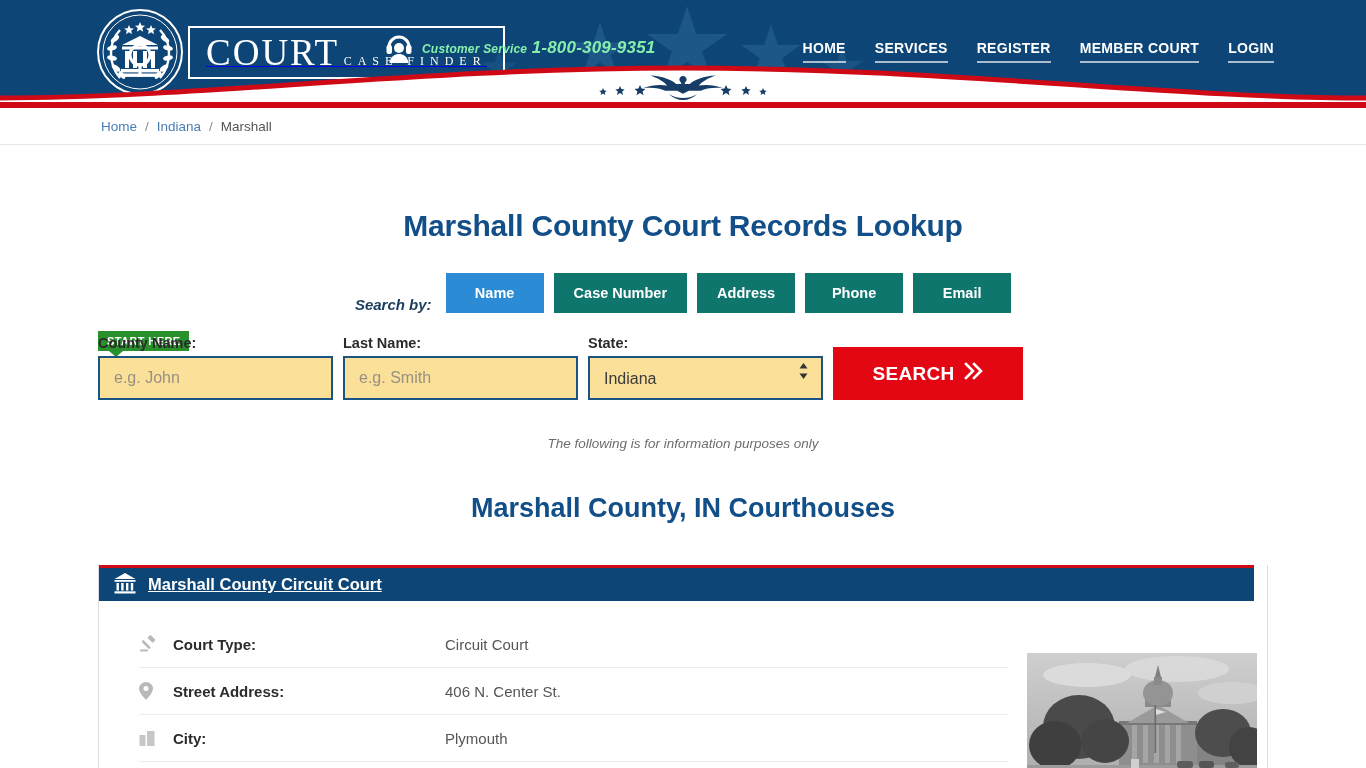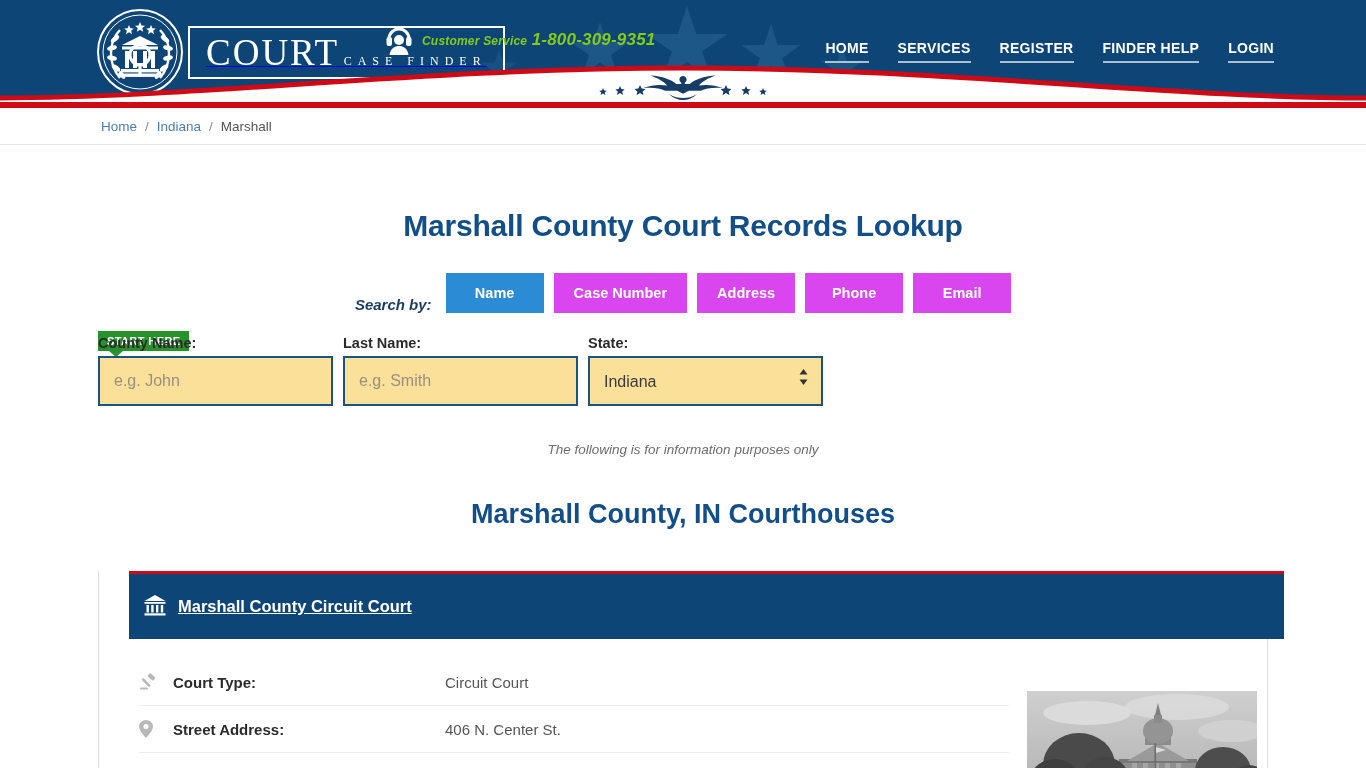--- a/index.html
+++ b/index.html
@@ -53,23 +53,23 @@
   }
   .wordmark .wrule { height: 1px; background: #ffffff; margin: 2px 0 3px 0; }
   .wordmark .w2 {
     font-family: "Liberation Serif", serif;
     font-size: 12px;
     letter-spacing: 6px;
     line-height: 13px;
   }
 
   .cs-block {
-    position: absolute; left: 385px; top: 25px;
+    position: absolute; left: 385px; top: 33px;
     display: flex; align-items: center; gap: 9px;
-    color: #84cc16;
+    color: #86efac;
   }
   .cs-icon { width: 28px; height: 30px; }
   .cs-text .cs-l1 {
     font-size: 12px; font-style: italic; font-weight: bold;
     letter-spacing: .2px; line-height: 14px;
   }
   .cs-text .cs-l2 {
     font-size: 17px; font-style: italic; font-weight: bold;
     letter-spacing: .2px; line-height: 20px; margin-top: 1px;
   }
@@ -125,21 +125,21 @@
     gap: 10px;
   }
   .searchby-label {
     font-size: 15px; font-style: italic; font-weight: bold;
     color: #1a3c5e; margin-right: 4px;
   }
   .tab {
     height: 40px;
     min-width: 98px;
     padding: 0 20px;
-    background: #d946ef;
+    background: #0f766e;
     color: #ffffff;
     font-size: 14.5px; font-weight: bold;
     display: flex; align-items: center; justify-content: center;
     cursor: pointer;
     border: none;
     font-family: "Liberation Sans", sans-serif;
   }
   .tab.active { background: #2b8bd4; }
 
   .form-area { position: relative; margin-top: 18px; padding-left: 98px; }
@@ -160,21 +160,21 @@
   }
 
   .fields { display: flex; align-items: flex-end; gap: 0; margin-top: 22px; }
   .field { position: relative; }
   .field .lbl {
     display: block;
     font-size: 14.5px; font-weight: bold; color: #2b2b2b;
     margin-bottom: 5px;
   }
   .field input, .field select {
-    height: 50px;
+    height: 44px;
     border: 2px solid #1a5482;
     font-size: 16px;
     color: #3b3b3b;
     padding: 0 14px;
     font-family: "Liberation Sans", sans-serif;
     outline: none;
   }
   .field input::placeholder { color: #9b9b9b; }
   .f-first { width: 235px; }
   .f-first input { width: 235px; background: #fae098; }
@@ -219,27 +219,26 @@
   
   .court-card {
     margin: 41px auto 0 auto;
     width: 1170px;
     background: #ffffff;
     border: 1px solid #dddddd;
     border-top: none;
   }
   .court-head {
     width: 1155px;
-    height: 68px;
+    height: 36px;
     background: #0d4577;
     border-top: 3px solid #cf0a16;
     display: flex; align-items: center;
     padding-left: 14px;
     gap: 11px;
-    margin-left: 30px;
   }
   .court-head .court-link {
     color: #ffffff; font-size: 16.5px; font-weight: bold;
     text-decoration: underline; cursor: pointer;
   }
   .court-body { display: flex; padding: 20px 0 0 0; }
   .court-rows { width: 870px; margin-left: 40px; }
   .drow {
     display: flex; align-items: center;
     height: 47px;
@@ -329,21 +328,21 @@
     <span class="cs-text">
       <span class="cs-l1">Customer Service</span>
       <span class="cs-l2">1-800-309-9351</span>
     </span>
   </div>
 
   <nav class="main-nav">
     <a href="#">HOME</a>
     <a href="#">SERVICES</a>
     <a href="#">REGISTER</a>
-    <a href="#">FINDER HELP</a>
+    <a href="#">MEMBER COURT</a>
     <a href="#" class="last">LOGIN</a>
   </nav>
 
   <div class="swoosh">
     <svg width="1366" height="46" viewBox="0 0 1366 46">
       <path d="M0 46 L0 42 C200 42 420 12 683 12 C946 12 1166 42 1366 42 L1366 46 Z" fill="#ffffff"></path>
       <path d="M0 42 C200 42 420 12 683 12 C946 12 1166 42 1366 42" fill="none" stroke="#cf0a16" stroke-width="5"></path>
 
       <g fill="#173d66" transform="translate(683,30)">
         <path d="M0 -10 c2 0 3.6 1.6 3.6 3.6 c0 1.3 -.7 2.5 -1.8 3.1 l0 1.3 l5 0 c4 -3.8 14 -8 26 -8.4 c-8 2.6 -14 6.4 -17 10 c7 -1.2 16 -.6 24 2.4 c-9 -1 -17 .2 -22 2.8 l-12 0 l-5.8 3 l-5.8 -3 l-12 0 c-5 -2.6 -13 -3.8 -22 -2.8 c8 -3 17 -3.6 24 -2.4 c-3 -3.6 -9 -7.4 -17 -10 c12 .4 22 4.6 26 8.4 l5 0 l0 -1.3 c-1.1 -.6 -1.8 -1.8 -1.8 -3.1 c0 -2 1.6 -3.6 3.6 -3.6 z"></path>
@@ -406,20 +405,29 @@
           <option>Indiana</option>
         </select>
         <span class="spin">
           <svg width="11" height="20" viewBox="0 0 11 20">
             <path d="M5.5 2 L9.5 7.5 L1.5 7.5 Z" fill="#333333"></path>
             <path d="M5.5 18 L9.5 12.5 L1.5 12.5 Z" fill="#333333"></path>
           </svg>
         </span>
       </div>
 
+      <button class="btn-search">
+        <span>SEARCH</span>
+        <span>
+          <svg width="20" height="18" viewBox="0 0 20 18">
+            <path d="M2 2 L9 9 L2 16" fill="none" stroke="#ffffff" stroke-width="2.6" stroke-linecap="square"></path>
+            <path d="M10 2 L17 9 L10 16" fill="none" stroke="#ffffff" stroke-width="2.6" stroke-linecap="square"></path>
+          </svg>
+        </span>
+      </button>
     </div>
   </div>
 
   <div class="disclaimer">The following is for information purposes only</div>
 
   <h2 class="section-title">Marshall County, IN Courthouses</h2>
 
   <div class="court-card">
     <div class="court-head">
       <span>
@@ -462,20 +470,21 @@
           <span class="dvalue">406 N. Center St.</span>
         </div>
 
         <div class="drow">
           <span class="dicon">
             <svg width="16" height="16" viewBox="0 0 16 16">
               <rect x="0.5" y="5" width="6" height="11" fill="#c7c7c7"></rect>
               <rect x="8" y="1" width="7.5" height="15" fill="#c7c7c7"></rect>
             </svg>
           </span>
+          <span class="dlabel">City:</span>
           <span class="dvalue">Plymouth</span>
         </div>
 
       </div>
 
       <div class="court-photo">
         <svg width="230" height="135" viewBox="0 0 230 135">
           <defs>
             <linearGradient id="sky" x1="0" y1="0" x2="0" y2="1">
               <stop offset="0%" stop-color="#cfcfcf"></stop>

